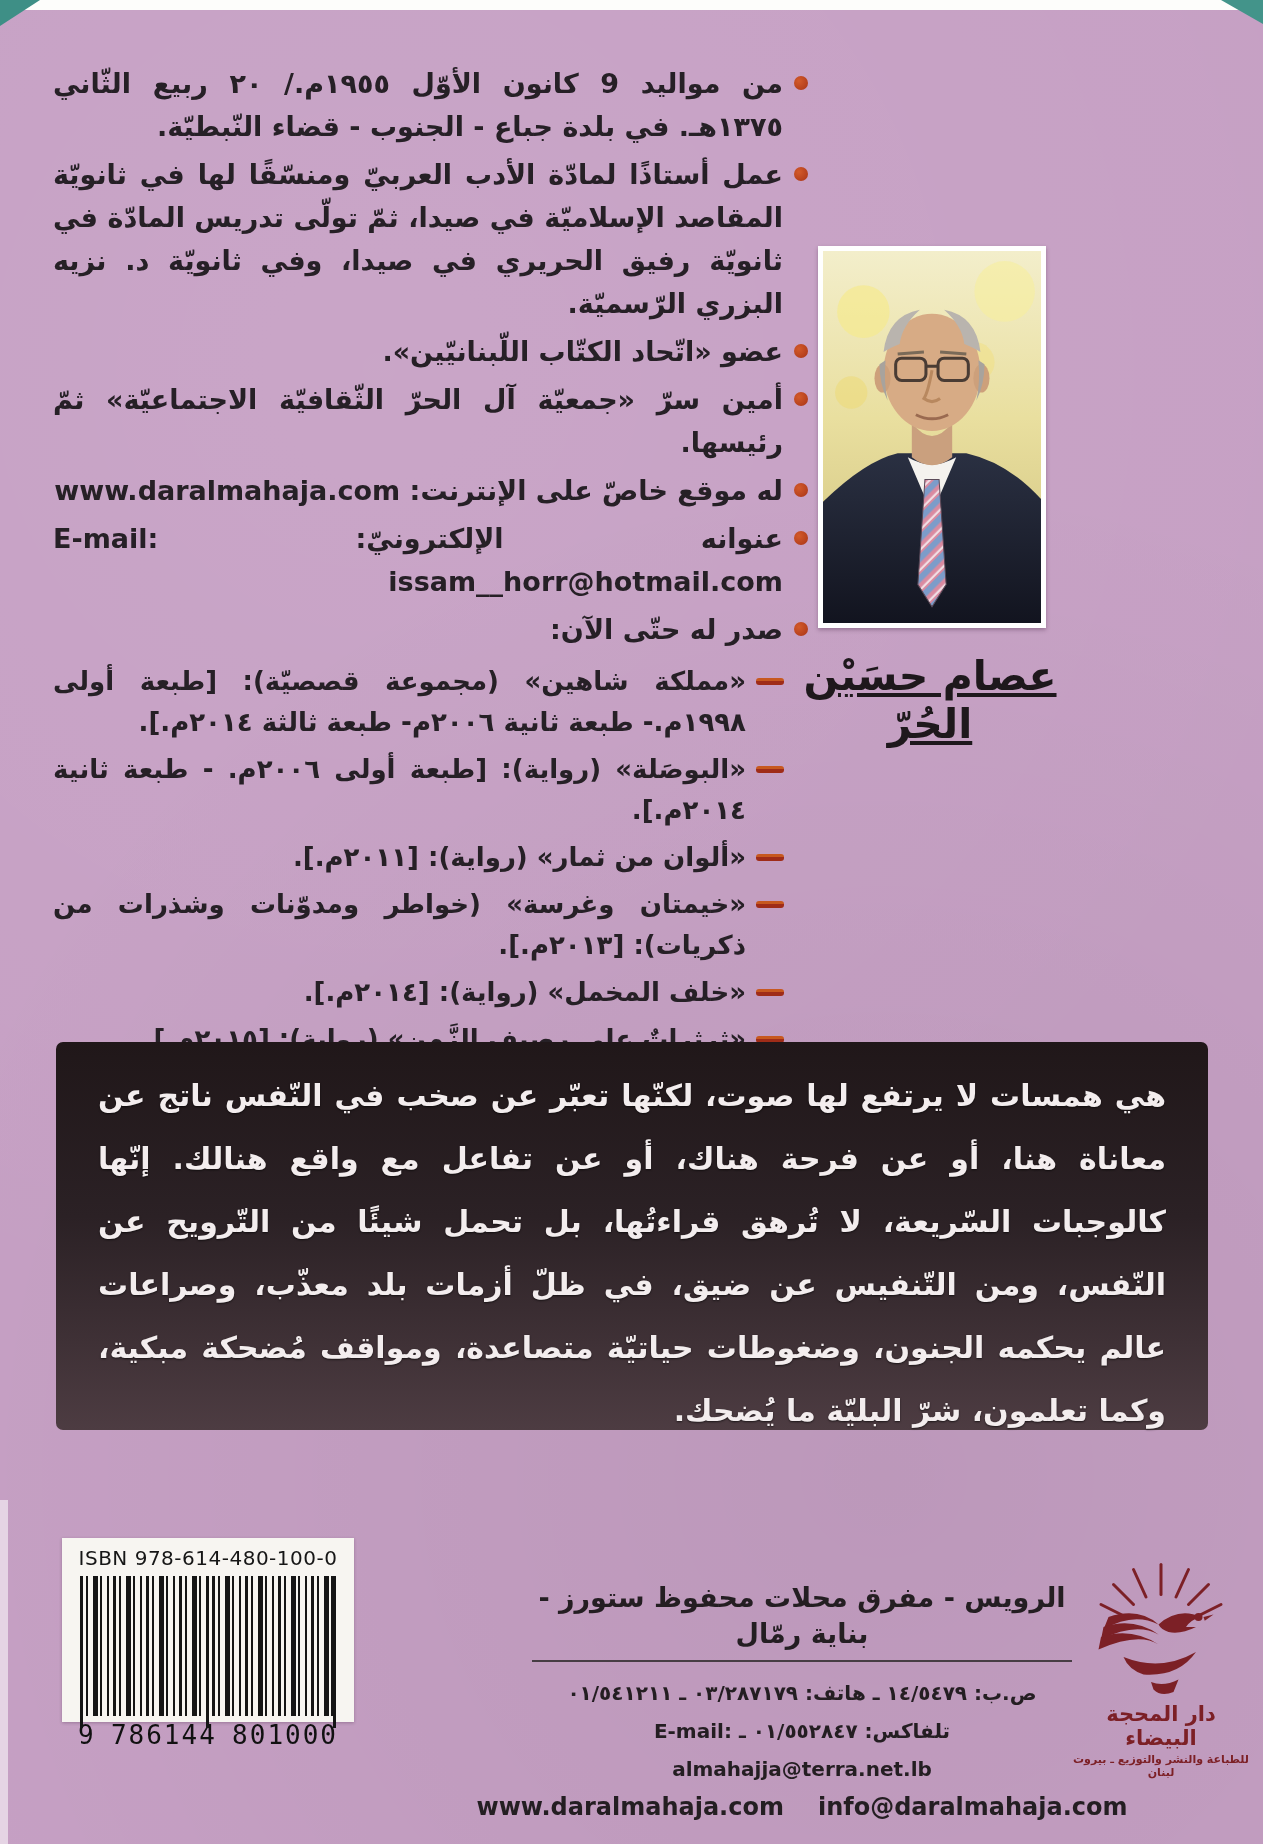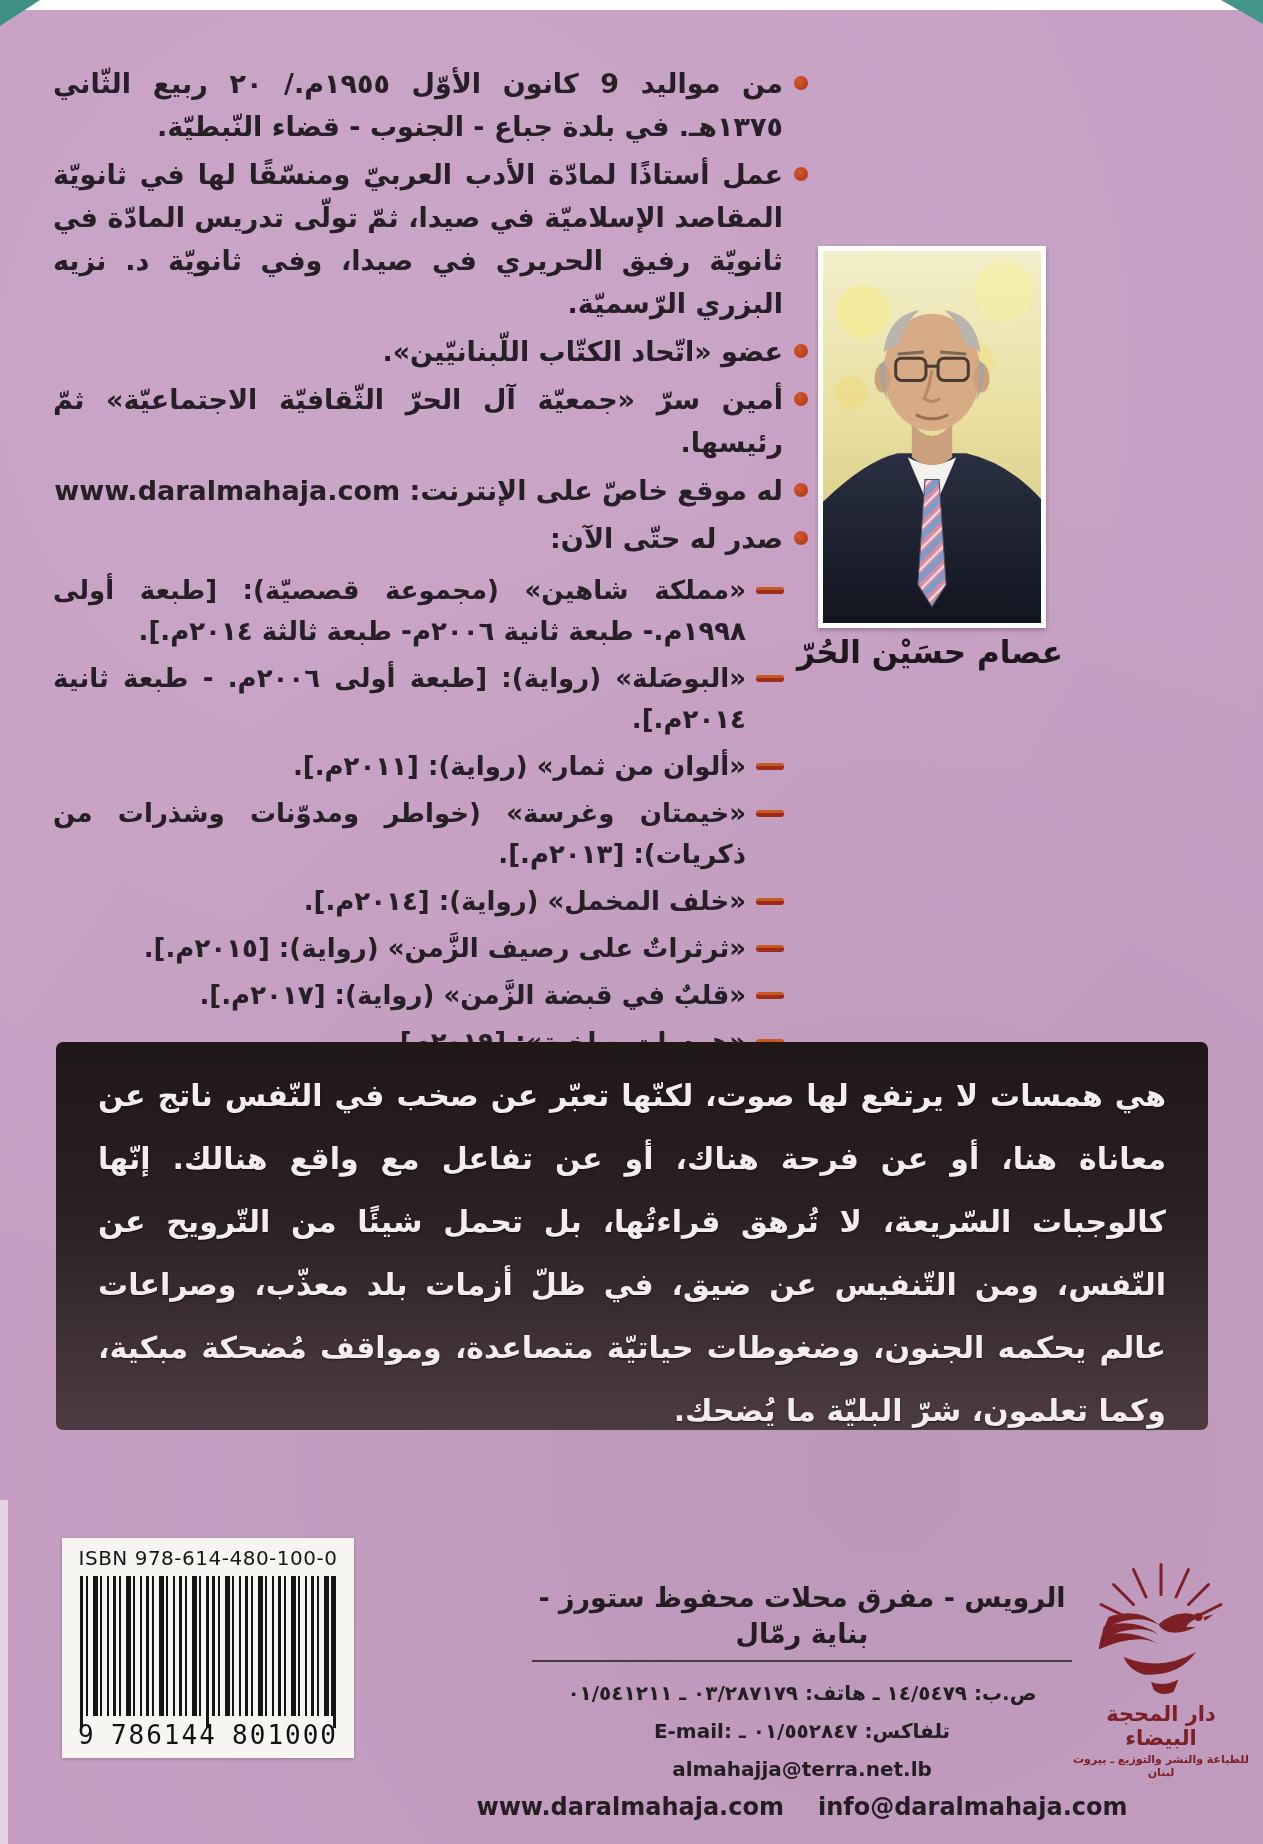--- a/index.html
+++ b/index.html
@@ -40,39 +40,39 @@
   .pub-item p { font-size:26px; line-height:41px; }
   .latin { direction:ltr; unicode-bidi:embed; }
 
   
   .photo-frame {
     position:absolute; top:246px; left:818px; width:228px; height:382px;
     background:#fff; padding:5px; box-shadow:0 2px 4px rgba(60,30,60,.35);
   }
   .photo-frame svg { display:block; width:100%; height:100%; }
   .author-name {
-    position:absolute; top:634px; left:792px; width:276px;
-    text-align:center; font-size:31px; font-weight:800; color:#1e181c; letter-spacing:-.5px;
+    position:absolute; top:652px; left:792px; width:276px;
+    text-align:center; font-size:41px; font-weight:800; color:#1e181c; letter-spacing:-.5px;text-decoration:underline;
   }
 
   
   .quote-box {
     position:absolute; top:1042px; left:56px; width:1152px; height:388px;
     background:linear-gradient(180deg,#201719 0%, #2b2125 45%, #4d3c42 100%);
     border-radius:7px; padding:22px 42px 16px 42px;
   }
   .quote-box p {
     color:#f3edee; font-size:30px; font-weight:700; line-height:63px;
     text-align:justify; text-align-last:right;
     text-shadow:0 1px 2px rgba(0,0,0,.6);
   }
 
   
   .barcode-box {
-    position:absolute; top:1538px; left:62px; width:292px; height:220px;
+    position:absolute; top:1538px; left:62px; width:292px; height:184px;
     background:#f7f5f1; padding:8px 14px 6px; box-shadow:0 1px 3px rgba(60,30,60,.3);
     direction:ltr; text-align:center;
   }
   .isbn-label { font-size:20px; color:#161616; letter-spacing:.5px; font-weight:500; }
   .bars {
     position:relative; margin:6px auto 0; width:256px; height:140px;
     background:repeating-linear-gradient(90deg,
       #151515 0 3px,  #f7f5f1 3px 6px,  #151515 6px 8px,  #f7f5f1 8px 13px,
       #151515 13px 18px, #f7f5f1 18px 20px, #151515 20px 22px, #f7f5f1 22px 27px,
       #151515 27px 29px, #f7f5f1 29px 33px);
@@ -176,20 +176,24 @@
     <div class="bio-item">
       <span class="dot"></span>
       <p>أمين سرّ «جمعيّة آل الحرّ الثّقافيّة الاجتماعيّة» ثمّ رئيسها.</p>
     </div>
     <div class="bio-item">
       <span class="dot"></span>
       <p>له موقع خاصّ على الإنترنت: www.daralmahaja.com</p>
     </div>
     <div class="bio-item">
       <span class="dot"></span>
+      <p>عنوانه الإلكترونيّ: E-mail: issam__horr@hotmail.com</p>
+    </div>
+    <div class="bio-item">
+      <span class="dot"></span>
       <p>صدر له حتّى الآن:</p>
     </div>
 
     <div class="pubs">
       <div class="pub-item">
         <span class="dash"></span>
         <p>«مملكة شاهين» (مجموعة قصصيّة): [طبعة أولى ١٩٩٨م.- طبعة ثانية ٢٠٠٦م- طبعة ثالثة ٢٠١٤م.].</p>
       </div>
       <div class="pub-item">
         <span class="dash"></span>

